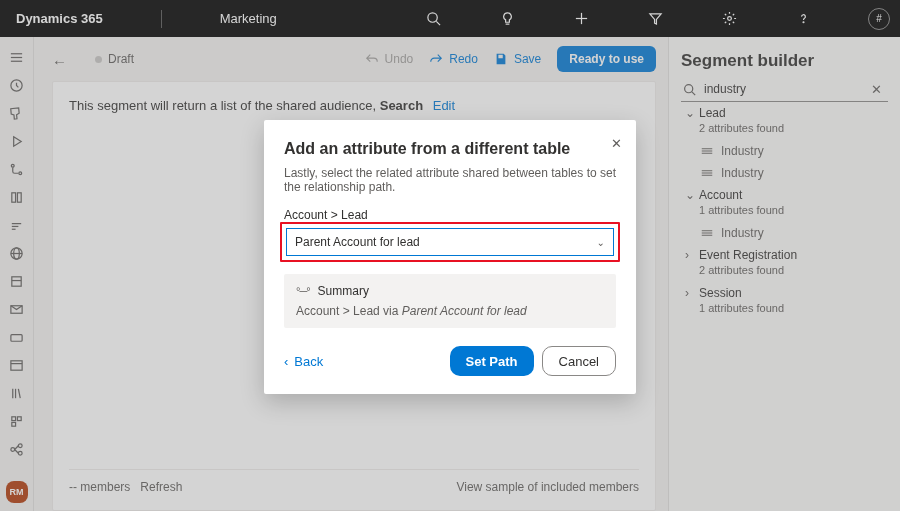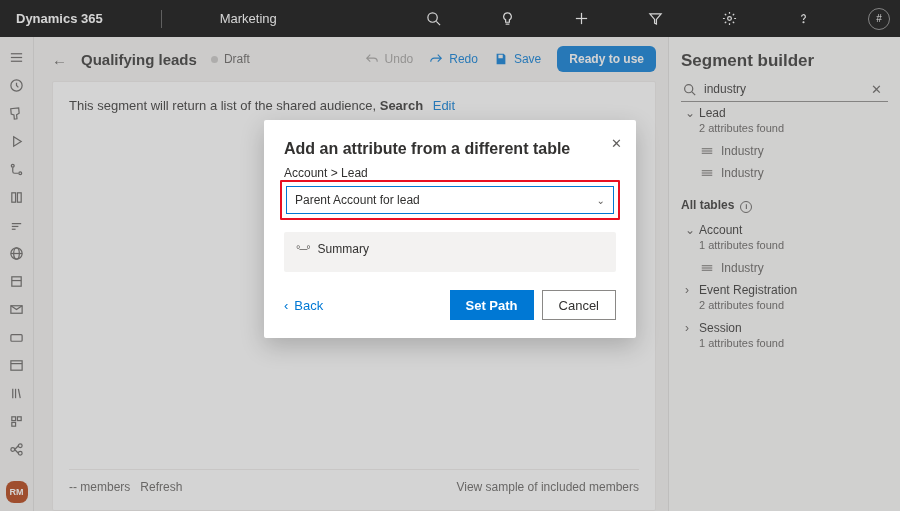--- a/index.html
+++ b/index.html
@@ -70,21 +70,21 @@
   .dropdown .dd-spacer { flex:1; }
   .dropdown .dd-chev { color:#605e5c; font-size:10px; }
   .summary-box { background:#f3f2f1; padding:10px 12px; border-radius:2px; margin-top:8px; font-size:12px; color:#605e5c;}
   .summary-box .sum-title { display:flex; align-items:center; gap:8px; margin-bottom:6px; color:#323130;}
   .summary-box .sum-icon { font-size:11px; letter-spacing:-1px; color:#605e5c; }
   .summary-box .via { font-style:italic; }
   .modal-actions { display:flex; align-items:center; margin-top:18px; }
   .modal-back { display:flex; align-items:center; gap:6px; color:#0078d4; font-size:13px; cursor:pointer; }
   .modal-back .chev-l { font-size:13px; }
   .modal-actions .spacer { flex:1; }
-  .btn { height:30px; padding:0 16px; border-radius:0; font-size:13px; display:flex; align-items:center; cursor:pointer; }
+  .btn { height:30px; padding:0 16px; border-radius:10px; font-size:13px; display:flex; align-items:center; cursor:pointer; }
   .btn.primary { background:#0078d4; color:#fff; font-weight:600; margin-right:8px; }
   .btn.secondary { border:1px solid #8a8886; background:#fff; color:#323130; }
 </style>
 </head>
 <body>
 
 <div class="topbar">
   <span class="brand">Dynamics 365</span>
   <span class="divider-v"></span>
   <span class="module">Marketing</span>
@@ -224,21 +224,20 @@
       </svg>
     </span>
   <span class="spacer"></span>
   <span class="user-badge">RM</span>
 </div>
 
 <div class="content">
   <div class="main">
     <div class="header-row">
       <span class="back-arrow">←</span>
-      <span class="page-title">Qualifying leads</span>
       <span class="status-dot"></span>
       <span class="status-text">Draft</span>
       <span class="header-spacer"></span>
       <span class="cmd disabled">
           <svg viewBox="0 0 16 16">
             <path d="M6 3L2 7l4 4M2 7h8a4 4 0 0 1 4 4"></path>
           </svg>
           <span>Undo</span>
         </span>
       <span class="cmd" style="color:#0078d4;">
@@ -295,21 +294,20 @@
       </div>
     <div class="attr-leaf">
         <svg viewBox="0 0 16 10">
           <line x1="1" y1="2" x2="15" y2="2"></line>
           <line x1="1" y1="5" x2="15" y2="5"></line>
           <line x1="1" y1="8" x2="15" y2="8"></line>
         </svg>
         <span>Industry</span>
       </div>
 
-    <div class="section-label"><span>All tables</span><span class="info-icon">i</span></div>
     <div class="tree-item">
         <span class="chev">⌄</span>
         <span class="name">Account</span>
       </div>
     <div class="attr-count">1 attributes found</div>
     <div class="attr-leaf">
         <svg viewBox="0 0 16 10">
           <line x1="1" y1="2" x2="15" y2="2"></line>
           <line x1="1" y1="5" x2="15" y2="5"></line>
           <line x1="1" y1="8" x2="15" y2="8"></line>
@@ -327,33 +325,35 @@
         <span class="name">Session</span>
       </div>
     <div class="attr-count">1 attributes found</div>
   </div>
 </div>
 
 <div class="scrim"></div>
 <div class="modal">
   <span class="modal-close">✕</span>
   <div class="modal-title">Add an attribute from a different table</div>
+  <div class="modal-desc">Lastly, select the related attribute shared between tables to set the relationship path.</div>
   <div class="path-label">Account &gt; Lead</div>
   <div class="highlight-box">
     <div class="dropdown">
       <span>Parent Account for lead</span>
       <span class="dd-spacer"></span>
       <span class="dd-chev">⌄</span>
     </div>
   </div>
   <div class="summary-box">
     <div class="sum-title">
         <span class="sum-icon">°─°</span>
         <span>Summary</span>
       </div>
+    <div><span>Account &gt; Lead via </span><span class="via">Parent Account for lead</span></div>
   </div>
   <div class="modal-actions">
     <span class="modal-back">
         <span class="chev-l">‹</span>
         <span>Back</span>
       </span>
     <span class="spacer"></span>
     <span class="btn primary">Set Path</span>
     <span class="btn secondary">Cancel</span>
   </div>

